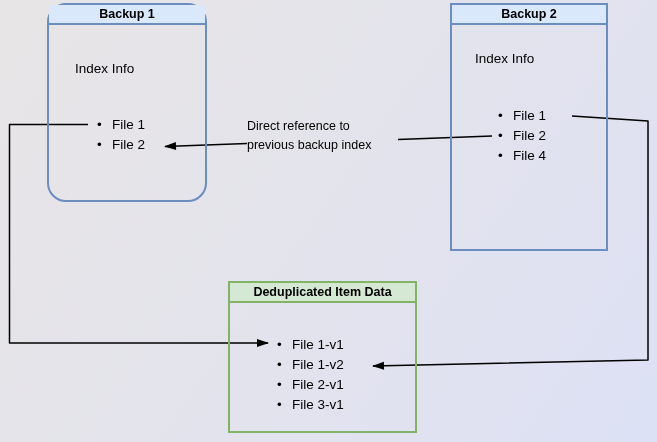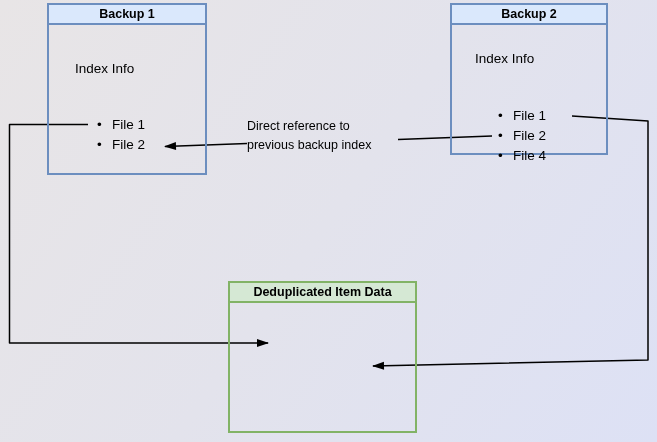--- a/index.html
+++ b/index.html
@@ -22,22 +22,22 @@
   }
   .node.blue  { border-color: #6c8ebf; }
   .node.green { border-color: #82b366; }
   .node-header {
     height: 18px; border-bottom: 2px solid #6c8ebf;
     display: flex; align-items: center; justify-content: center;
     font-weight: bold; font-size: 12.5px; letter-spacing: 0;
   }
   .node.blue  .node-header { background: #dae8fc; border-bottom-color: #6c8ebf; }
   .node.green .node-header { background: #d5e8d4; border-bottom-color: #82b366; text-align: center; }
-  #backup1 { left: 47px;  top: 3px;   width: 160px; height: 172px; }
-  #backup2 { left: 450px; top: 3px;   width: 158px; height: 152px; }
+  #backup1 { left: 47px;  top: 3px;   width: 160px; height: 199px; border-radius: 19px; }
+  #backup2 { left: 450px; top: 3px;   width: 158px; height: 248px; }
   #dedup   { left: 228px; top: 281px; width: 189px; height: 152px; }
   .body-label {
     position: absolute; font-size: 13.5px; white-space: nowrap;
   }
   #backup1 .body-label { left: 26px; top: 56px; }
   #backup2 .body-label { left: 23px; top: 46px; }
   .file-list { position: absolute; font-size: 13.5px; }
   #backup1 .file-list { left: 48px; top: 110px; }
   #backup2 .file-list { left: 46px; top: 101px; }
   #dedup   .file-list { left: 47px; top: 52px;  }
@@ -88,17 +88,23 @@
       <div class="file-item">File 1</div>
       <div class="file-item">File 2</div>
       <div class="file-item">File 4</div>
     </div>
   </div>
 
   <div class="node green" id="dedup">
     <div class="node-header">
       <span>Deduplicated Item Data</span>
     </div>
+    <div class="file-list">
+      <div class="file-item">File 1-v1</div>
+      <div class="file-item">File 1-v2</div>
+      <div class="file-item">File 2-v1</div>
+      <div class="file-item">File 3-v1</div>
+    </div>
   </div>
 
   <div class="edge-label">Direct reference to previous backup index</div>
 
 </div>
 
 </body></html>

